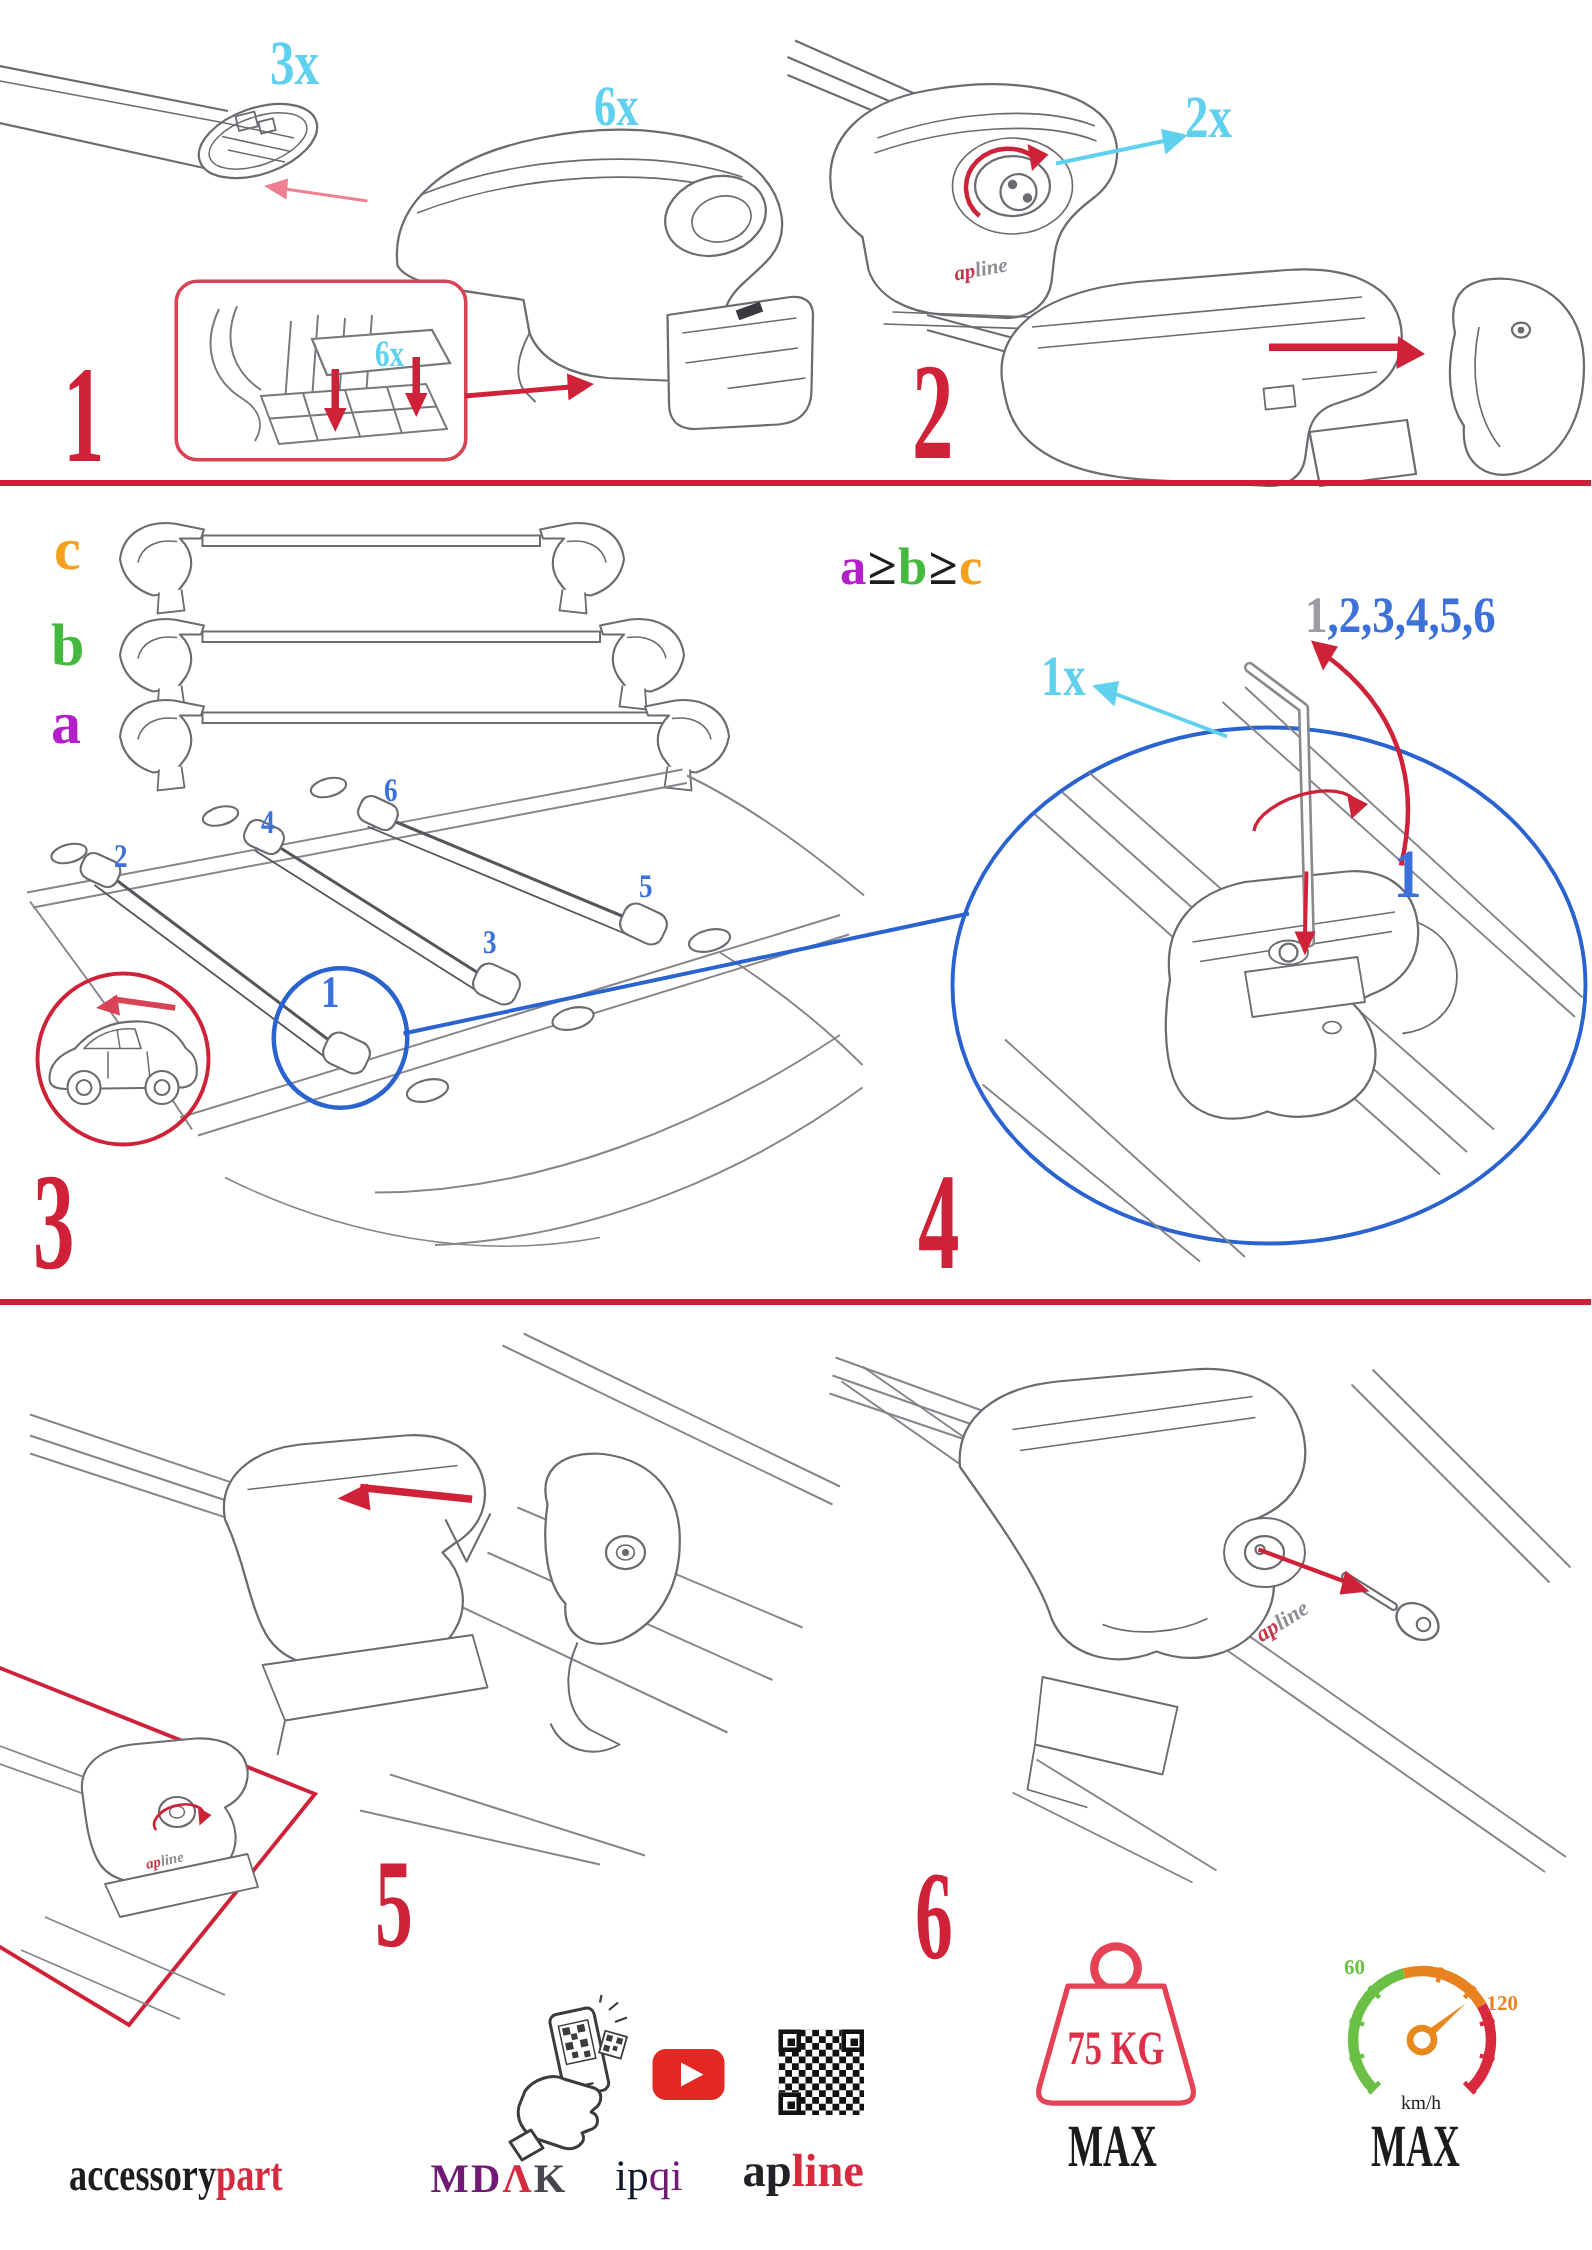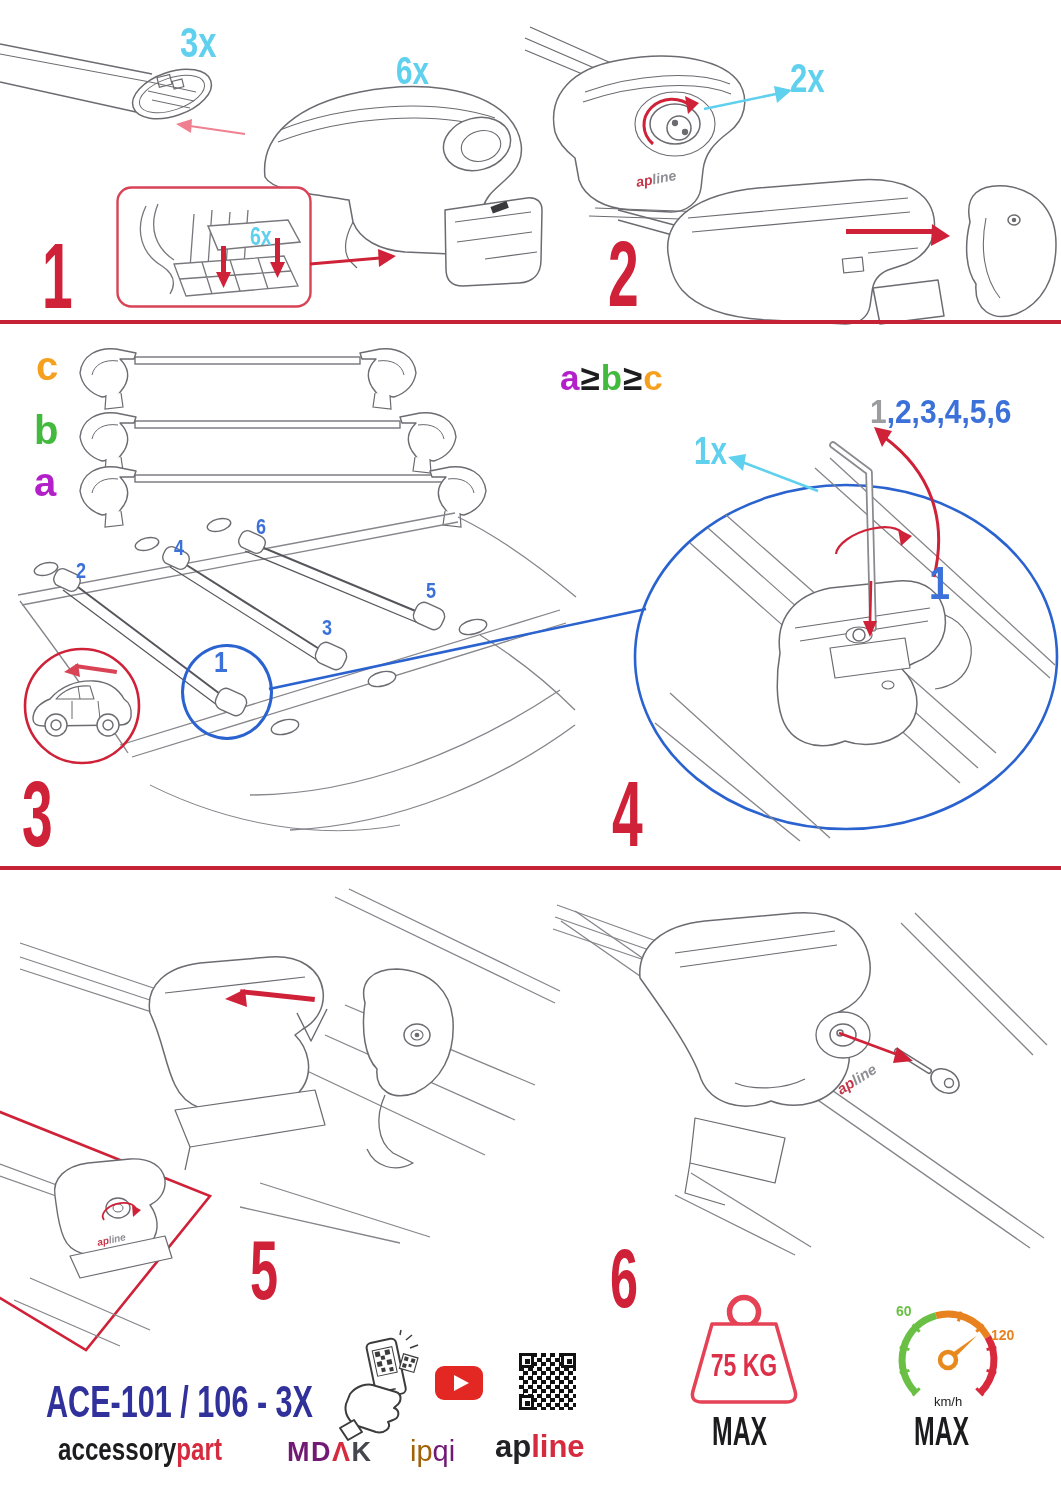--- a/index.html
+++ b/index.html
@@ -1,18 +1,18 @@
 <!DOCTYPE html>
 <html><head>
 <meta charset="utf-8">
 <style>
 *{margin:0;padding:0;box-sizing:border-box}
 html,body{background:#fff}
 .page{position:relative;width:1061px;height:1500px;background:#fff;overflow:hidden;
-  font-family:Liberation Sans, sans-serif;color:#1d1d1f}
+  font-family:Liberation Serif, serif;color:#1d1d1f}
 .abs{position:absolute}
 svg.abs{overflow:visible}
 .stepnum{position:absolute;font-weight:bold;color:#cf2238;line-height:1;
   transform:scaleX(.60);transform-origin:0 0;letter-spacing:-2px}
 .qty{position:absolute;font-weight:bold;color:#5fd0ee;line-height:1;
   transform:scaleX(.78);transform-origin:0 0}
 .posnum{position:absolute;font-weight:bold;color:#3b71d8;line-height:1;
   transform:scaleX(.82);transform-origin:0 0}
 .divider{position:absolute;left:0;width:1061px;height:4px;background:#c52235}
 .rule{position:absolute;font-weight:bold;font-size:35px;line-height:1;letter-spacing:1px}
@@ -343,24 +343,21 @@
 
     <path d="M294,150 L356,173" stroke="#cf2238" stroke-width="2.8"></path>
     <polygon points="368,178 352,164 348,180" fill="#cf2238"></polygon>
     <text transform="translate(296,212) rotate(-32)" font-size="15" font-weight="bold" font-style="italic">
       <tspan fill="#c4374b">ap</tspan><tspan fill="#8e8e94">line</tspan>
     </text>
   </svg>
 
   <div class="stepnum" style="left:610px;top:1236px;font-size:84px">6</div>
 
-  <div class="brandword" style="left:46px;top:1379px;font-size:45px;font-weight:bold;color:#31319b">
-    <span class="condense" style="transform:scaleX(.68)">ACE-101 / 106 - 3X</span>
-  </div>
-  <div class="brandword" style="left:58px;top:1434px;font-size:31px;font-weight:bold">
+  <div class="brandword" style="left:46px;top:1434px;font-size:31px;font-weight:bold">
     <span class="condense" style="transform:scaleX(.78)"><span style="color:#1d1d1f">accessory</span><span style="color:#d62b3f">part</span></span>
   </div>
 
   <svg class="abs" style="left:338px;top:1332px" width="80" height="104" viewBox="0 0 80 104">
     <g transform="rotate(-12 50 40)" stroke="#3c3c3c" fill="#fff" stroke-width="2">
       <rect x="34" y="8" width="30" height="56" rx="5"></rect>
       <rect x="39" y="16" width="20" height="26" stroke-width="1"></rect>
       <g fill="#3c3c3c" stroke="none">
         <rect x="41" y="18" width="5" height="5"></rect>
           <rect x="51" y="18" width="5" height="5"></rect>
@@ -391,21 +388,21 @@
   </svg>
   <div class="brandword" style="left:287px;top:1439px;font-size:27px;font-weight:600;letter-spacing:1.5px">
     <span style="color:#701a75">MD</span><span style="color:#d62b3f">Λ</span><span style="color:#46464e">K</span>
   </div>
 
   <svg class="abs" style="left:435px;top:1366px" width="48" height="34" viewBox="0 0 48 34">
     <rect x="0" y="0" width="48" height="34" rx="9" fill="#e32723"></rect>
     <polygon points="19,9 19,25 34,17" fill="#fff"></polygon>
   </svg>
   <div class="brandword" style="left:410px;top:1437px;font-size:29px;font-weight:500">
-    <span style="color:#a16207">ip</span><span style="color:#701a75">qi</span>
+    <span style="color:#0f172a">ip</span><span style="color:#701a75">qi</span>
   </div>
 
   <div class="qr" style="left:519px;top:1353px;width:57px;height:57px">
     <div class="finder" style="left:0;top:0"></div>
     <div class="finder" style="right:0;top:0"></div>
     <div class="finder" style="left:0;bottom:0"></div>
   </div>
   <div class="brandword" style="left:495px;top:1431px;font-size:31px;font-weight:600">
     <span style="color:#222226">ap</span><span style="color:#d62b3f">line</span>
   </div>

